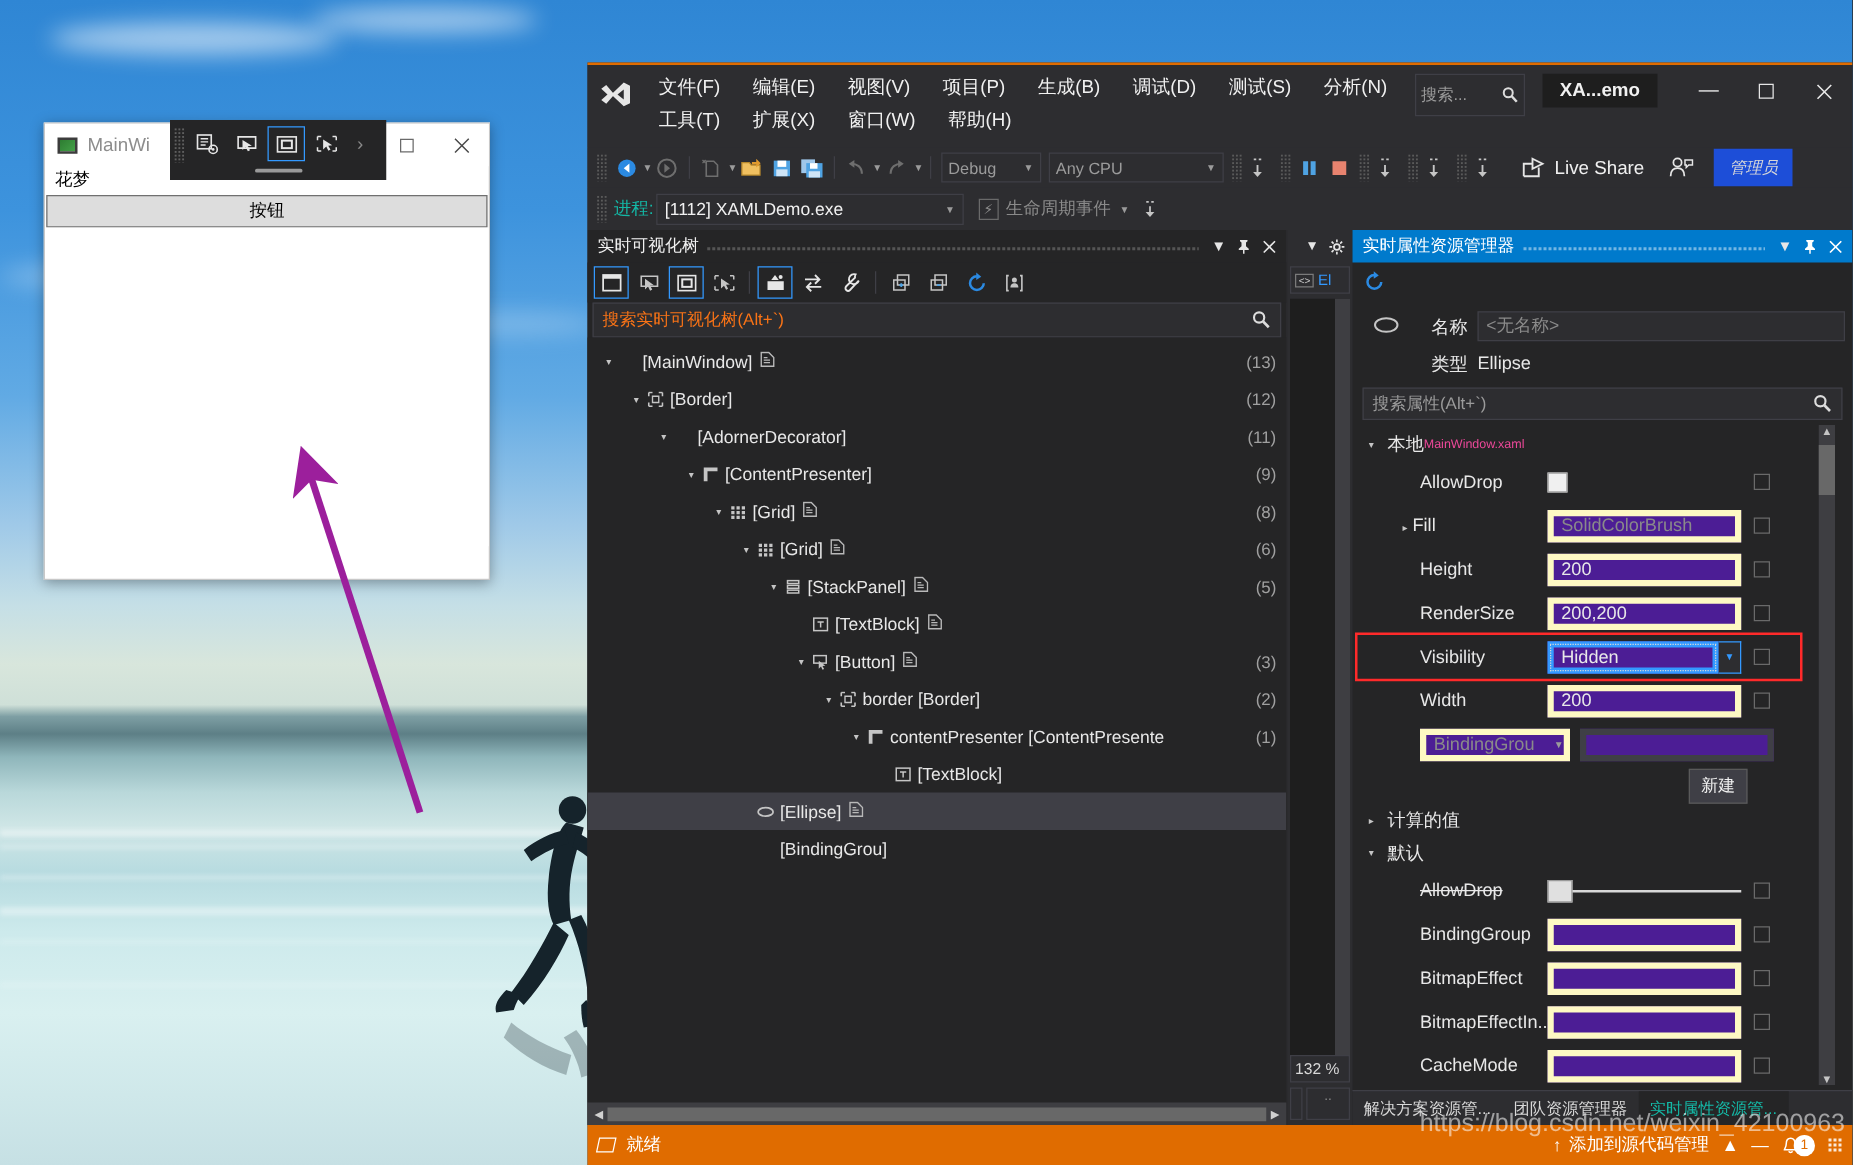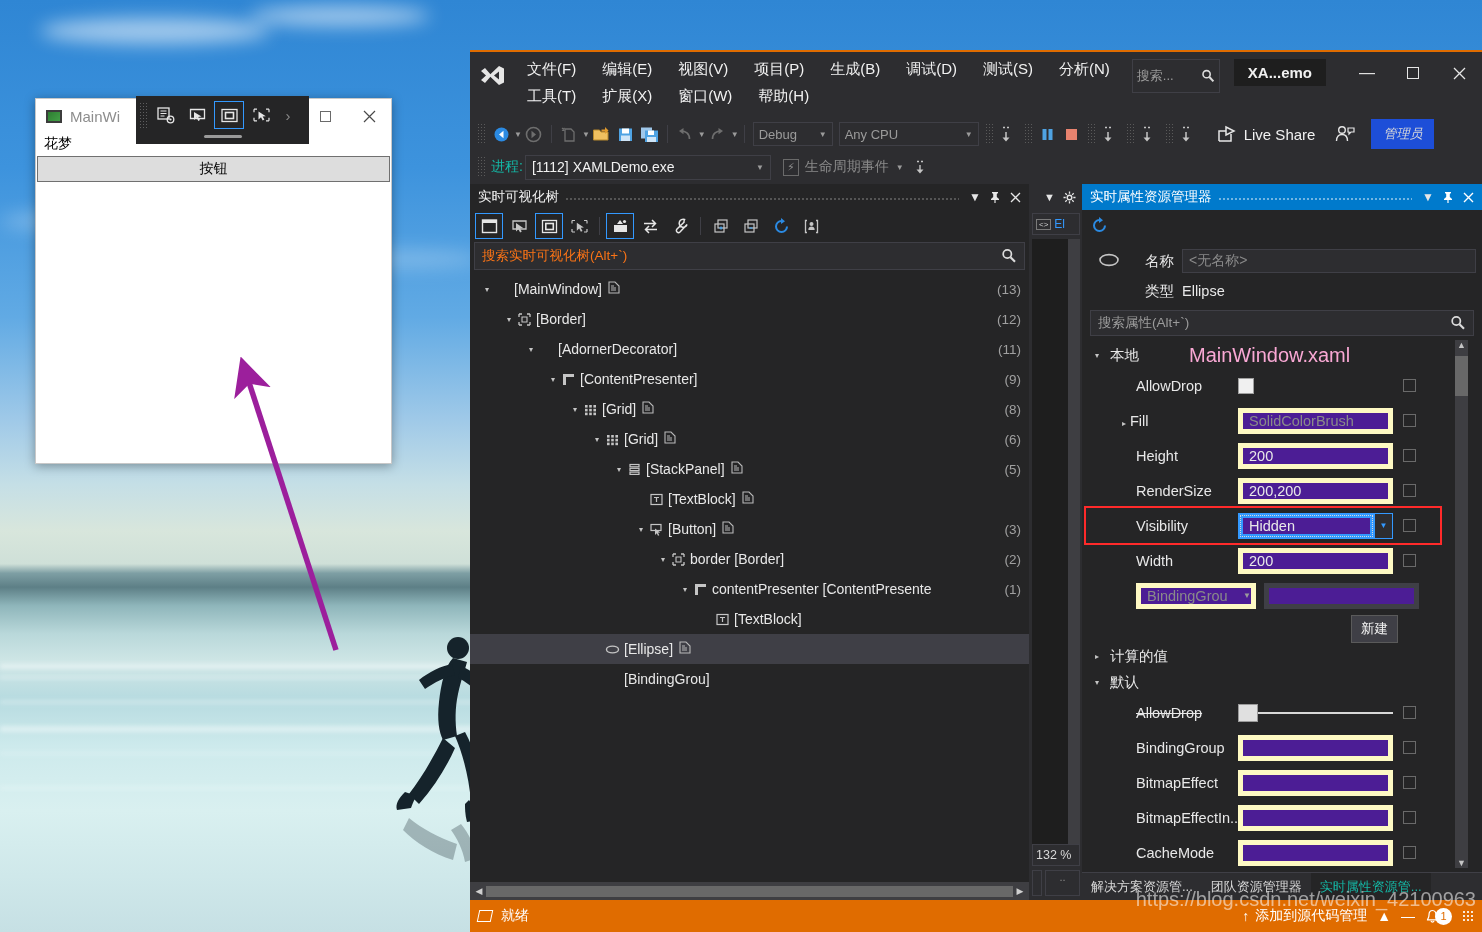--- a/index.html
+++ b/index.html
@@ -217,21 +217,21 @@
   .idvalue-box { flex:1; height:24px; border:1px solid #3f3f46; background:#2d2d30; color:#8a8a8a; font-size:14px; display:flex; align-items:center; padding-left:6px;}
   .idvalue-plain { color:#e8e8e8; font-size:14.5px; }
   #lpe-search {
     height:26px; margin:4px 8px 0 8px; border:1px solid #3f3f46; background:#2d2d30;
     display:flex; align-items:center; justify-content:space-between; padding:0 7px;
     color:#9b9b9b; font-size:13.5px; flex:none;
   }
   #lpe-list { flex:1; overflow:hidden; position:relative; padding-top:6px;}
   .grp { display:flex; align-items:center; height:26px; color:#e8e8e8; font-size:14.5px; padding-left:8px;}
   .grp .tw { margin-right:6px; }
-  .grp .srcfile { color:#f9a8d4; margin-left:50px; font-size:20px;}
+  .grp .srcfile { color:#ec4899; font-size:10px;}
   .prow { display:flex; align-items:center; height:35px; padding-left:8px; position:relative;}
   .pname { width:148px; color:#e8e8e8; font-size:14.5px; padding-left:46px; white-space:nowrap; overflow:hidden; flex:none;}
   .pname.exp { padding-left:28px; }
   .pname .tw { display:inline-flex; width:12px; }
   .pbox { width:155px; height:26px; border:5px solid #fef9c3; background:#4c1d95; color:#e8e8e8; font-size:14.5px; display:flex; align-items:center; padding-left:6px; flex:none;}
   .pbox.ph { color:#8a8a8a; }
   .pbox.empty { border-color:#3f3f46; }
   .pcheck { width:13px;height:13px;border:1px solid #6a6a6a;margin-left:10px;flex:none;}
   .pwhitebox { width:16px;height:16px;background:#f0f0f0;border:1px solid #a0a0a0; }
   .pslider { width:155px; height:26px; display:flex; align-items:center; flex:none;}

